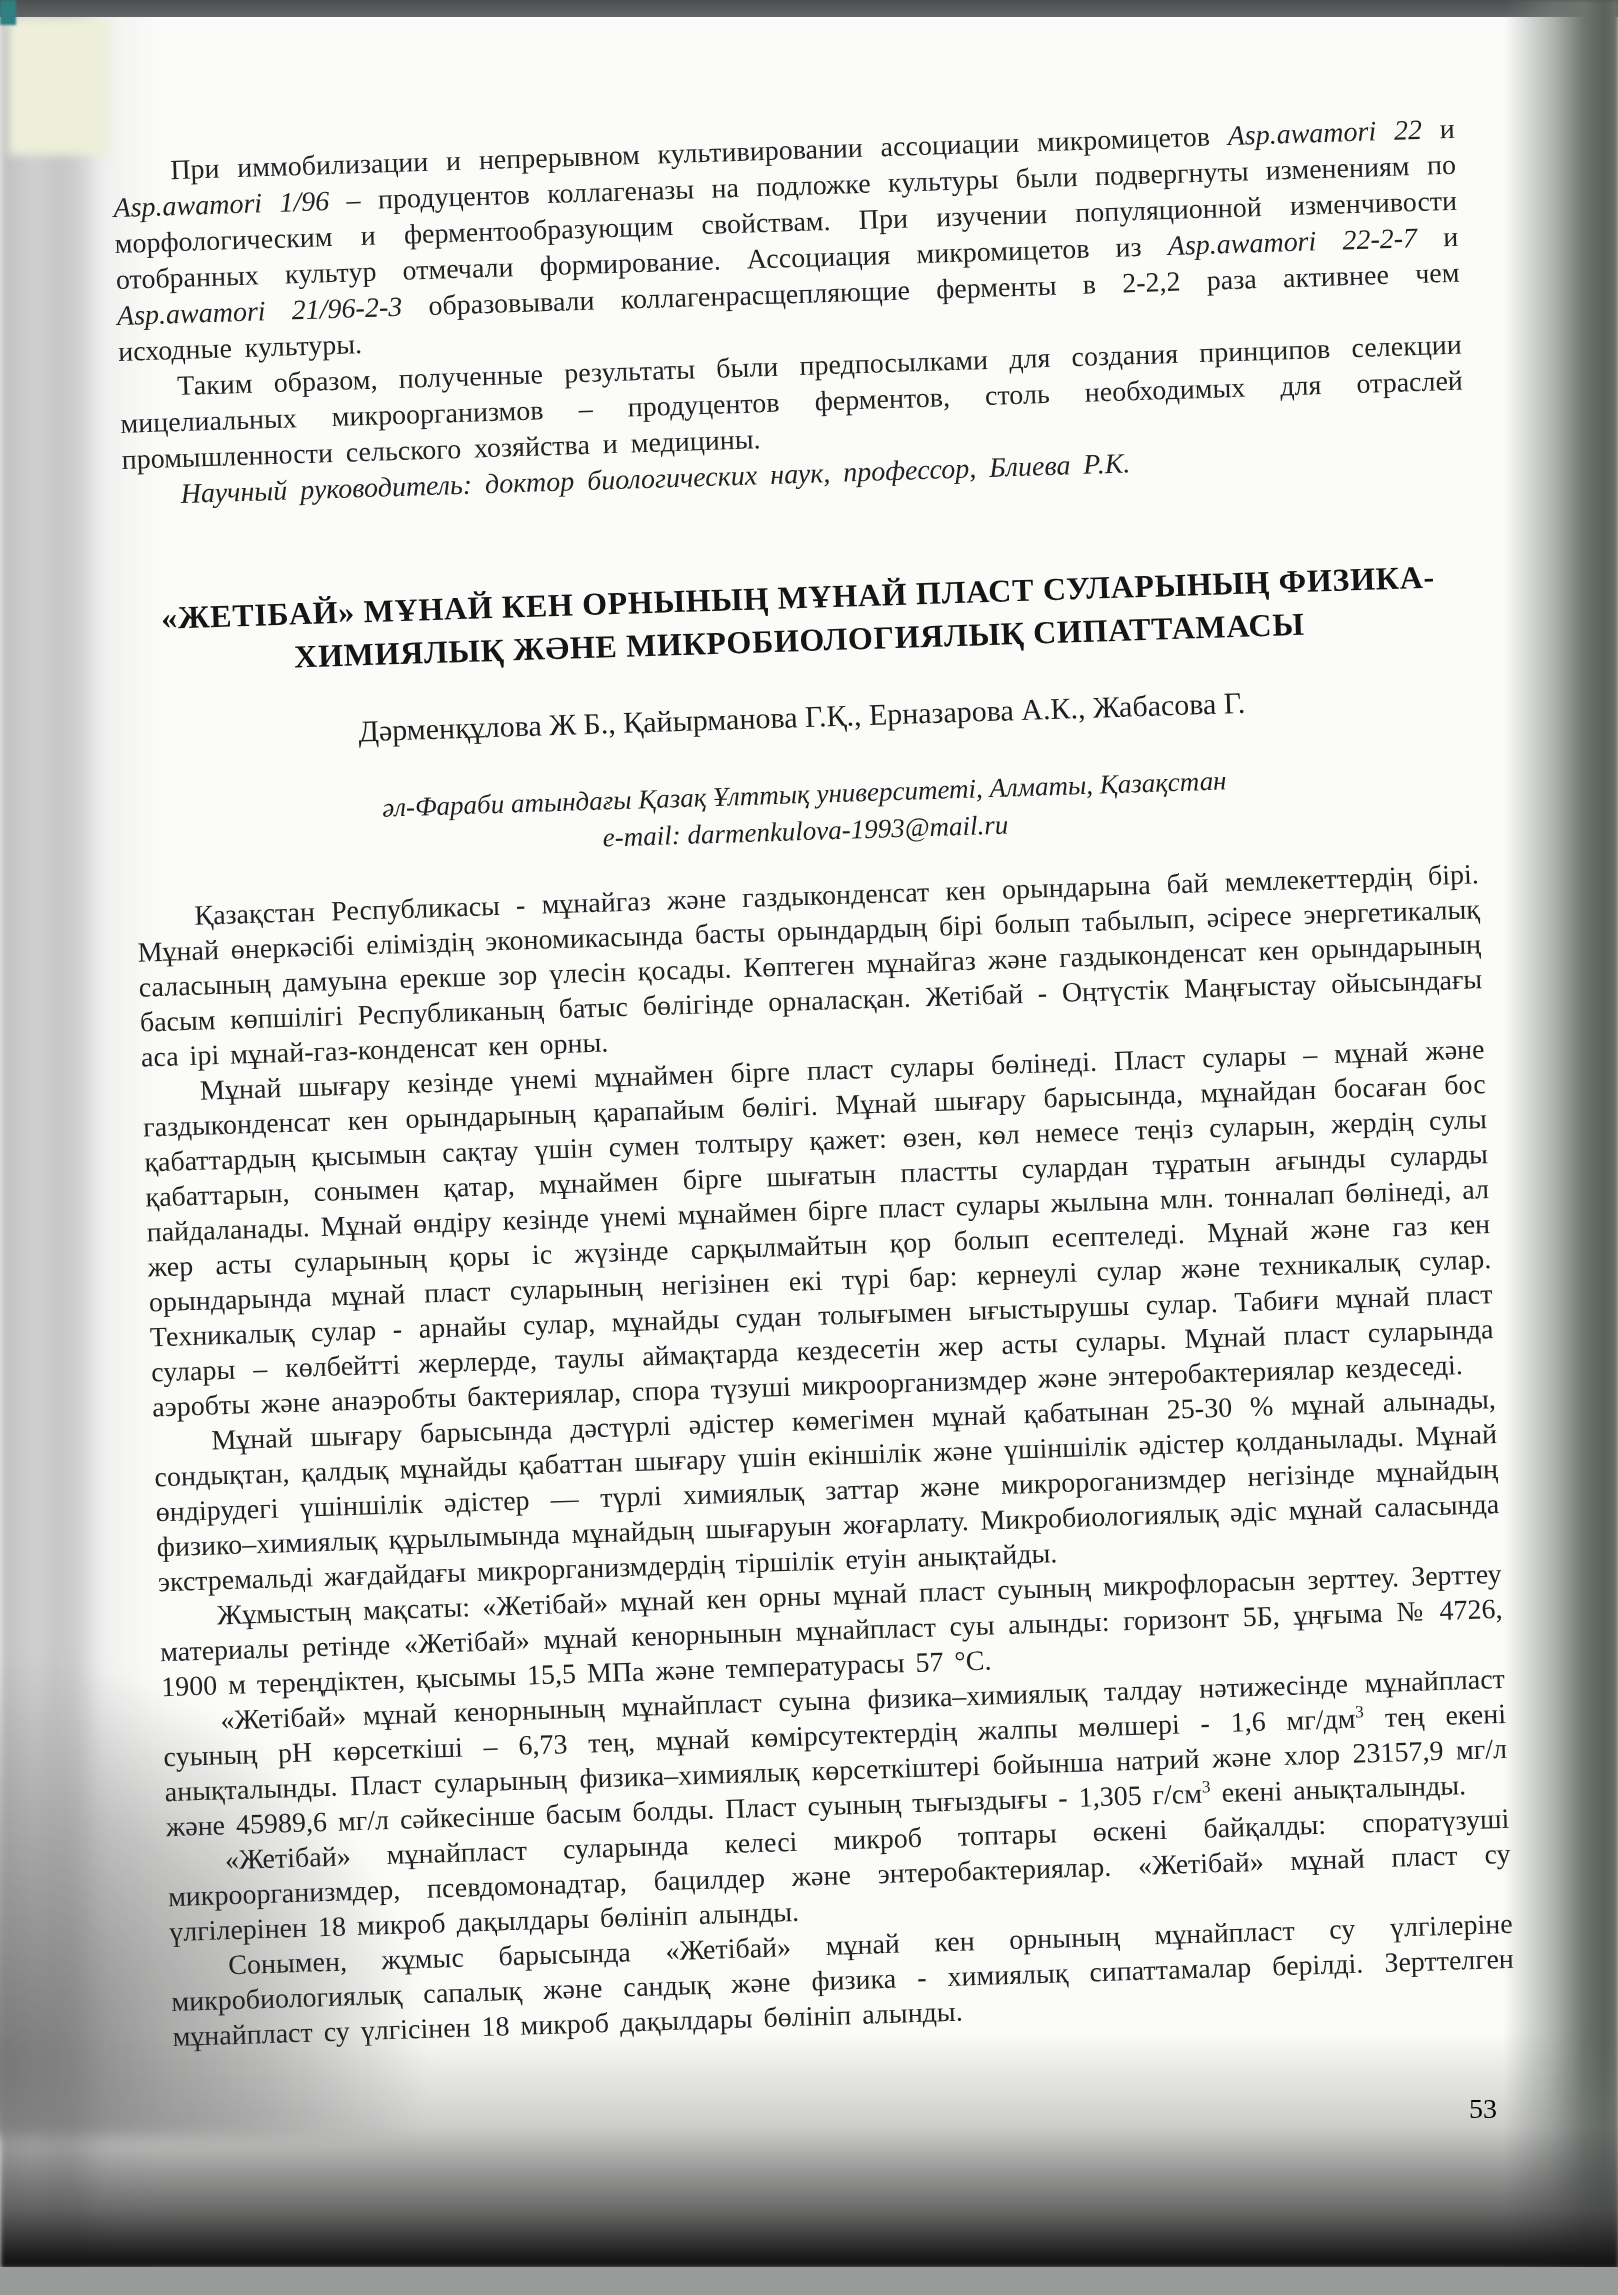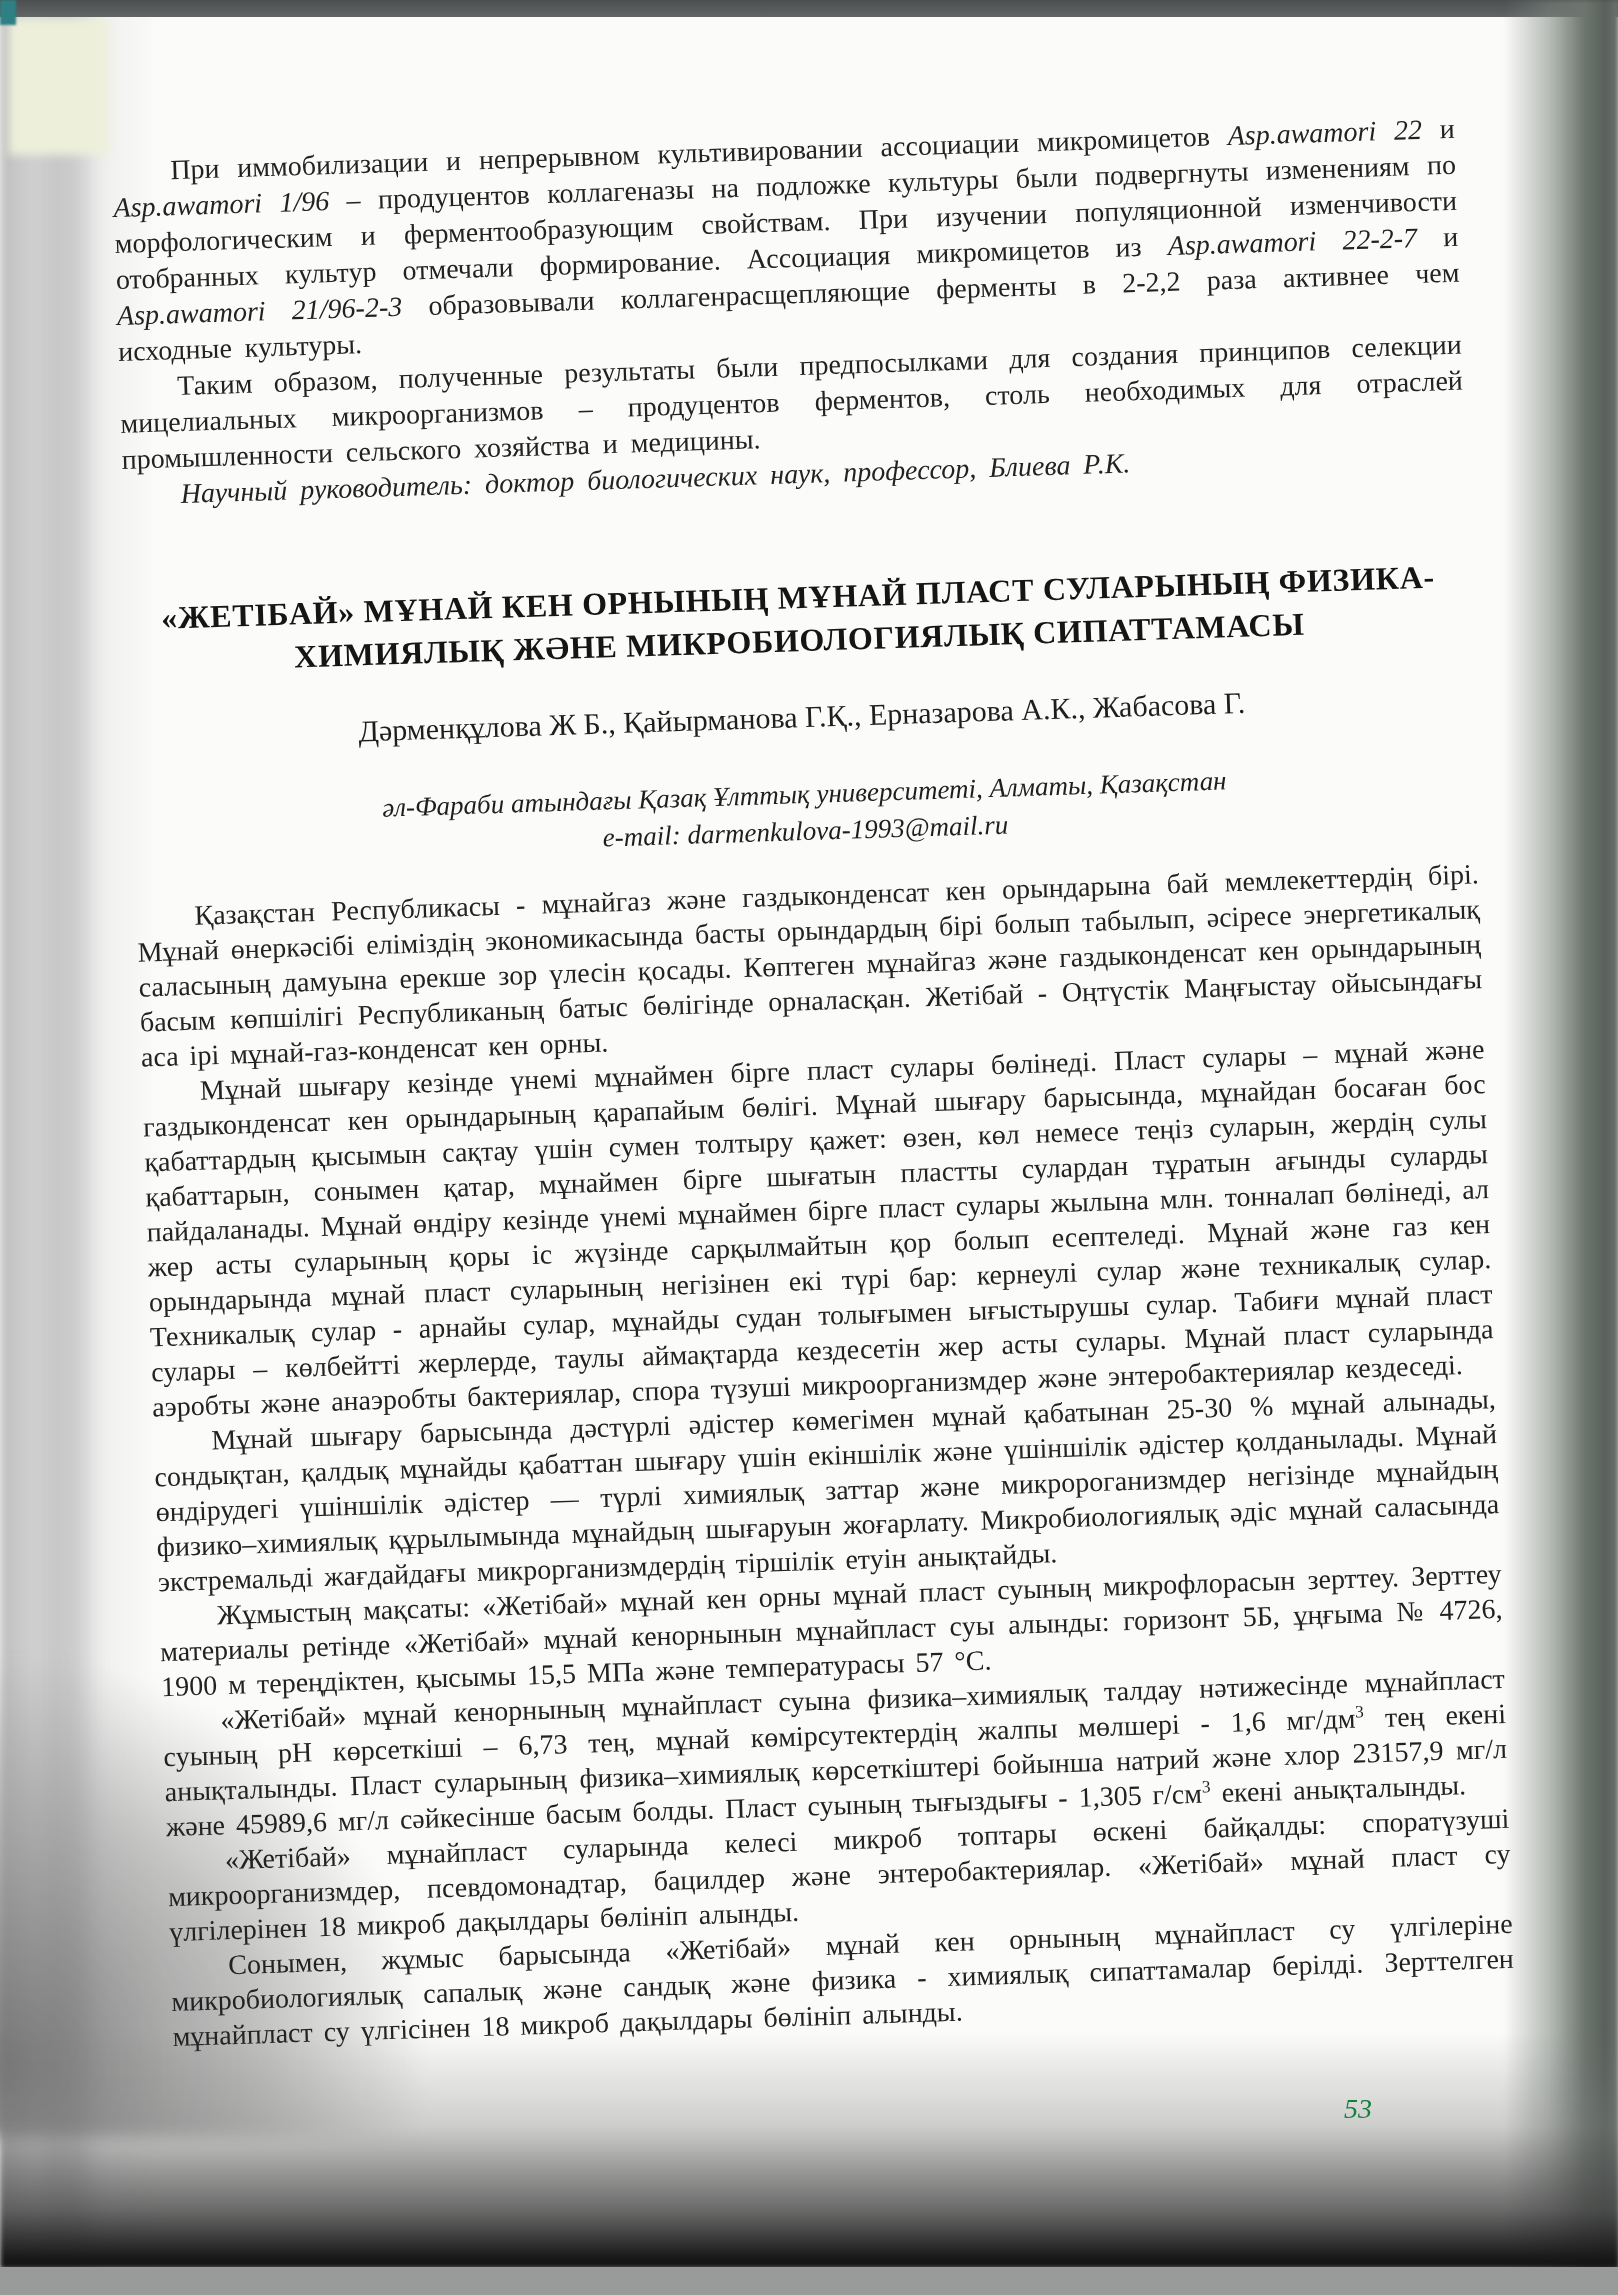--- a/index.html
+++ b/index.html
@@ -49,22 +49,22 @@
   .supervisor { font-style:italic; }
   .title {
     margin-top:84px; font-size:32px; line-height:43px; font-weight:bold;
     text-align:center; color:#151515; letter-spacing:0.7px;
   }
   .authors { margin-top:37px; font-size:30px; line-height:36px; text-align:center; }
   .affil   { margin-top:41px; font-size:27px; line-height:37px; font-style:italic; text-align:center; }
   .kz-first{ margin-top:28px; }
   sup.s3 { font-size:0.62em; line-height:0; vertical-align:super; }
   .page-num {
-    position:absolute; left:1344px; top:2093px; z-index:7;
-    font-size:28px; font-style:italic; color:#15803d;
+    position:absolute; left:1469px; top:2093px; z-index:7;
+    font-size:28px; color:#000000;
   }
 </style>
 </head>
 <body>
 
 <div class="scan">
 
   <div class="layer left-shadow"></div>
   <div class="layer left-streak"></div>
   <div class="layer left-yellow"></div>

